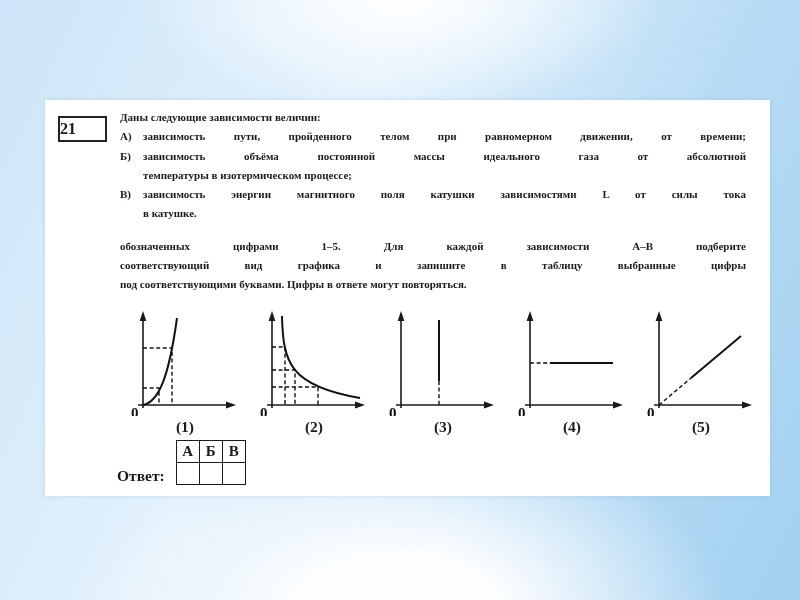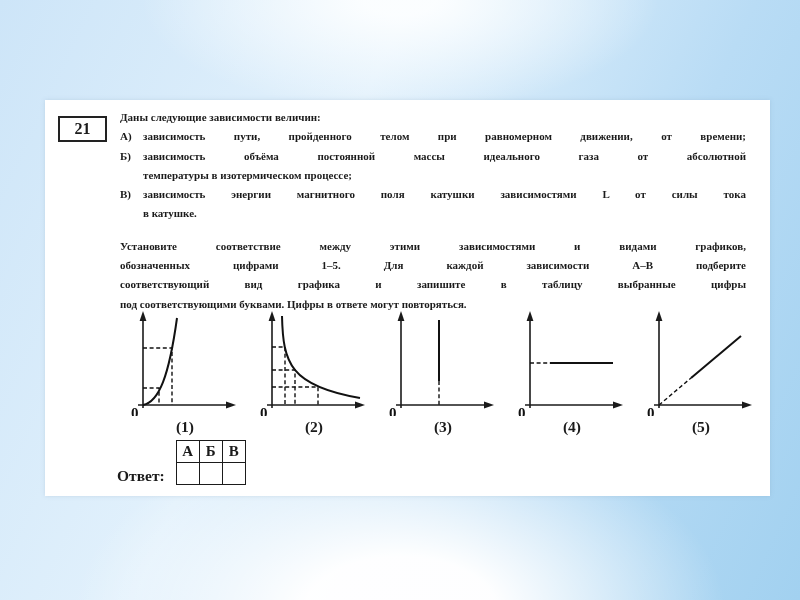--- a/index.html
+++ b/index.html
@@ -12,21 +12,21 @@
       radial-gradient(ellipse 55% 42% at 50% 102%, rgba(255,255,255,.98) 22%, rgba(255,255,255,0) 74%),
       linear-gradient(115deg,#cde5f8 0%,#e2f1fc 38%,#b9dcf5 70%,#a2d1f0 100%);
   }
   .panel{
     position:absolute;left:45px;top:100px;width:725px;height:396px;
     background:#ffffff;box-shadow:0 0 4px rgba(120,150,180,.25);
     color:#1b1b1b;
   }
   .qnum{
     position:absolute;left:13px;top:16px;width:45px;height:22px;
-    border:2px solid #222;display:flex;align-items:center;justify-content:center;
+    border:2px solid #222;display:flex;align-items:center;justify-content:flex-start;
     font-size:16px;font-weight:700;
   }
   .textcol{position:absolute;left:75px;top:8px;width:626px;font-size:11px;font-weight:700;line-height:19.3px;}
   .intro{margin:0;}
   .item{position:relative;padding-left:23px;margin:0;}
   .item .marker{position:absolute;left:0;top:0;}
   .line{margin:0;}
   .stretch{text-align:justify;text-align-last:justify;}
   .instruction{margin-top:13px;}
   .graphrow{
@@ -73,21 +73,20 @@
       <div class="line">температуры в изотермическом процессе;</div>
     </div>
 
     <div class="item">
       <span class="marker">В)</span>
       <div class="line stretch">зависимость энергии магнитного поля катушки зависимостями L от силы тока</div>
       <div class="line">в катушке.</div>
     </div>
 
     <div class="instruction">
-      <div class="line stretch">Установите соответствие между этими зависимостями и видами графиков,</div>
       <div class="line stretch">обозначенных цифрами 1–5. Для каждой зависимости А–В подберите</div>
       <div class="line stretch">соответствующий вид графика и запишите в таблицу выбранные цифры</div>
       <div class="line">под соответствующими буквами. Цифры в ответе могут повторяться.</div>
     </div>
   </div>
 
   <div class="graphrow">
 
     <div class="graph">
       <svg width="124" height="108" viewBox="0 0 124 108">

